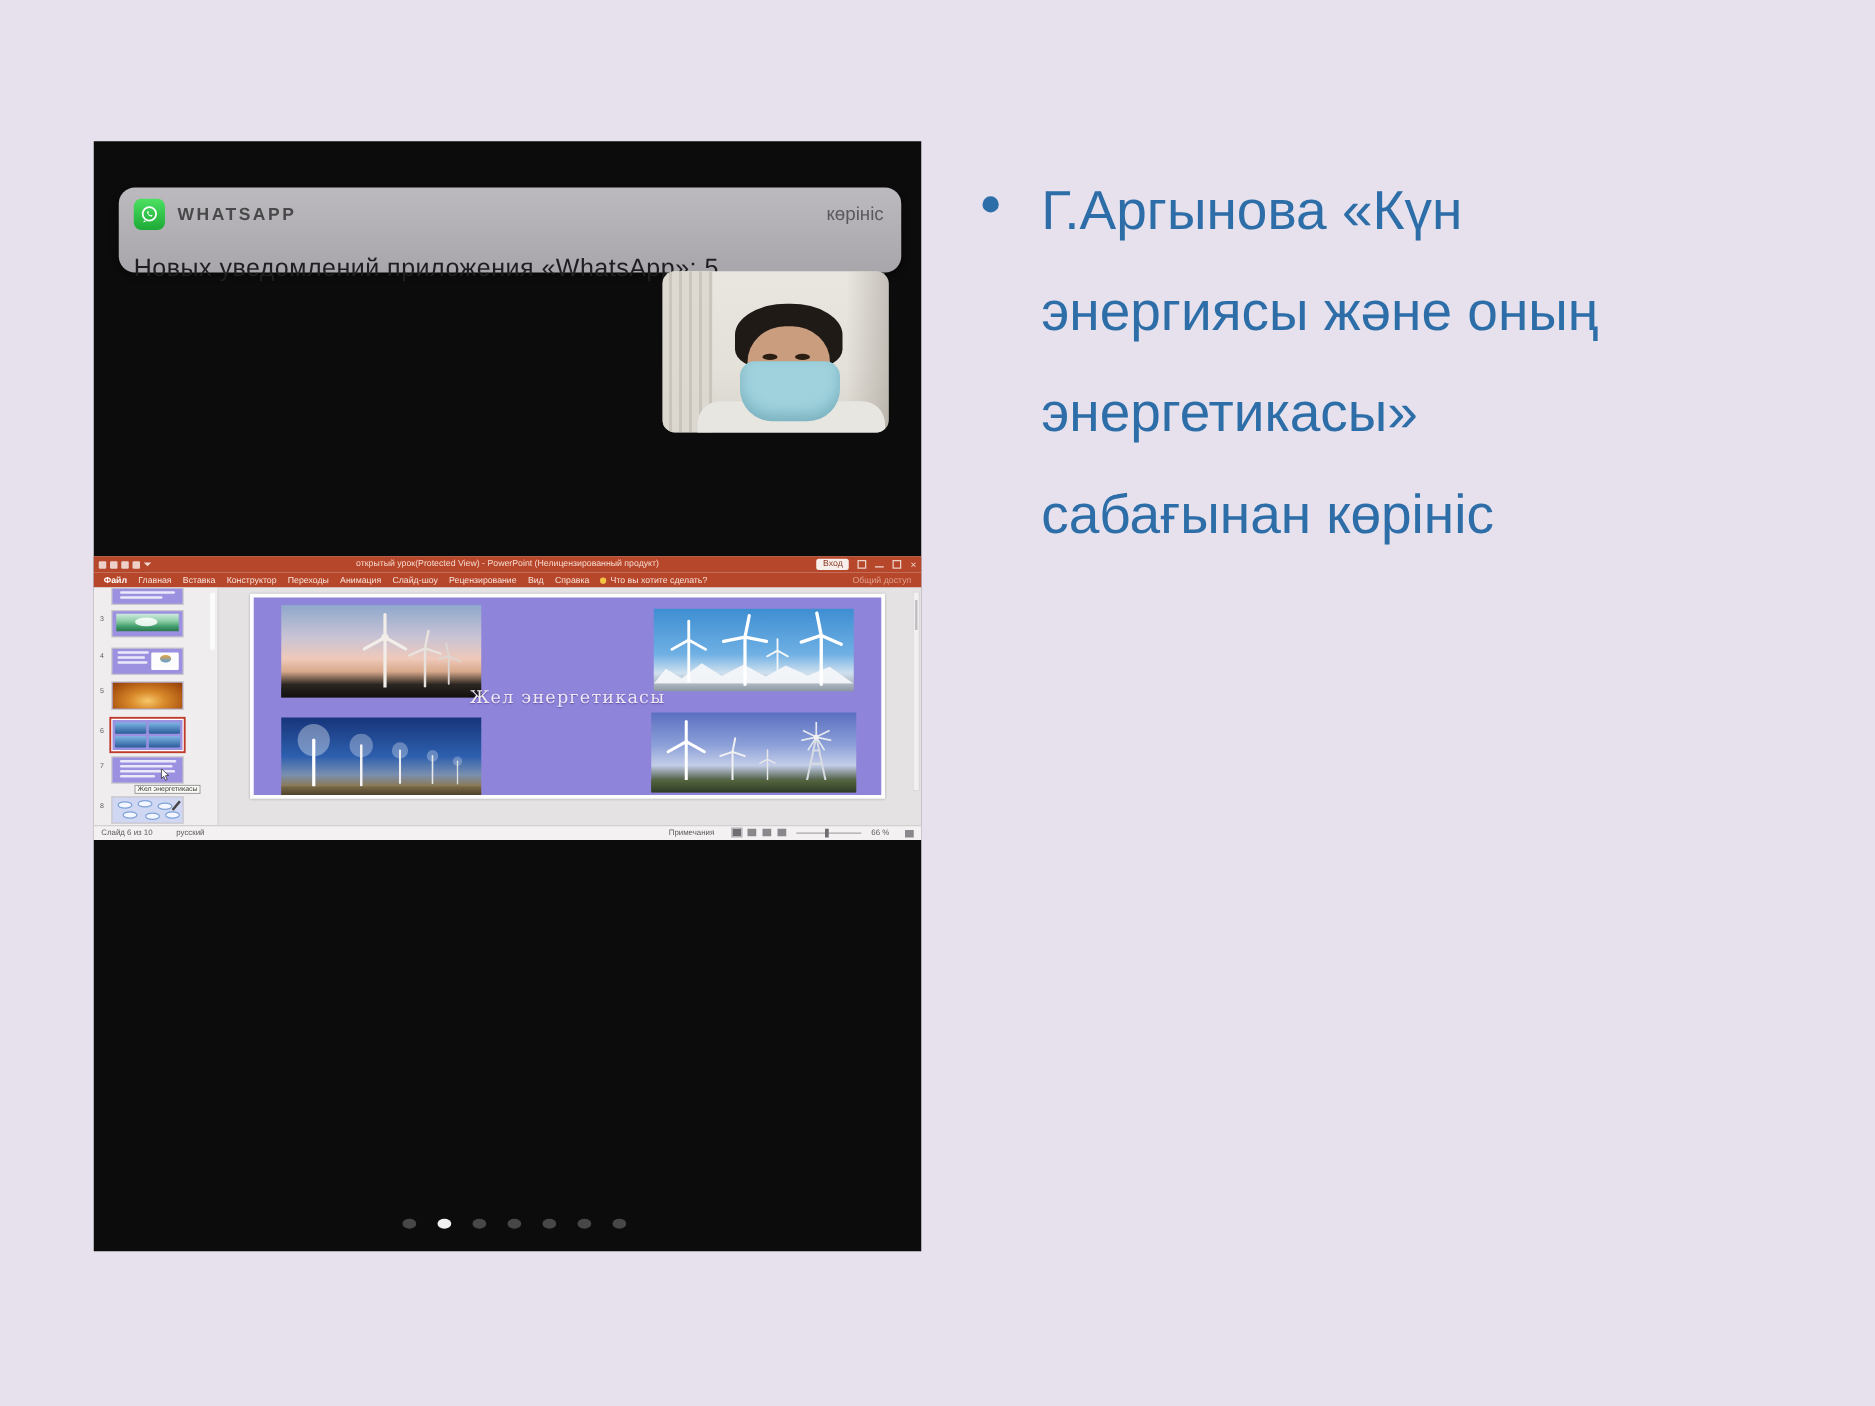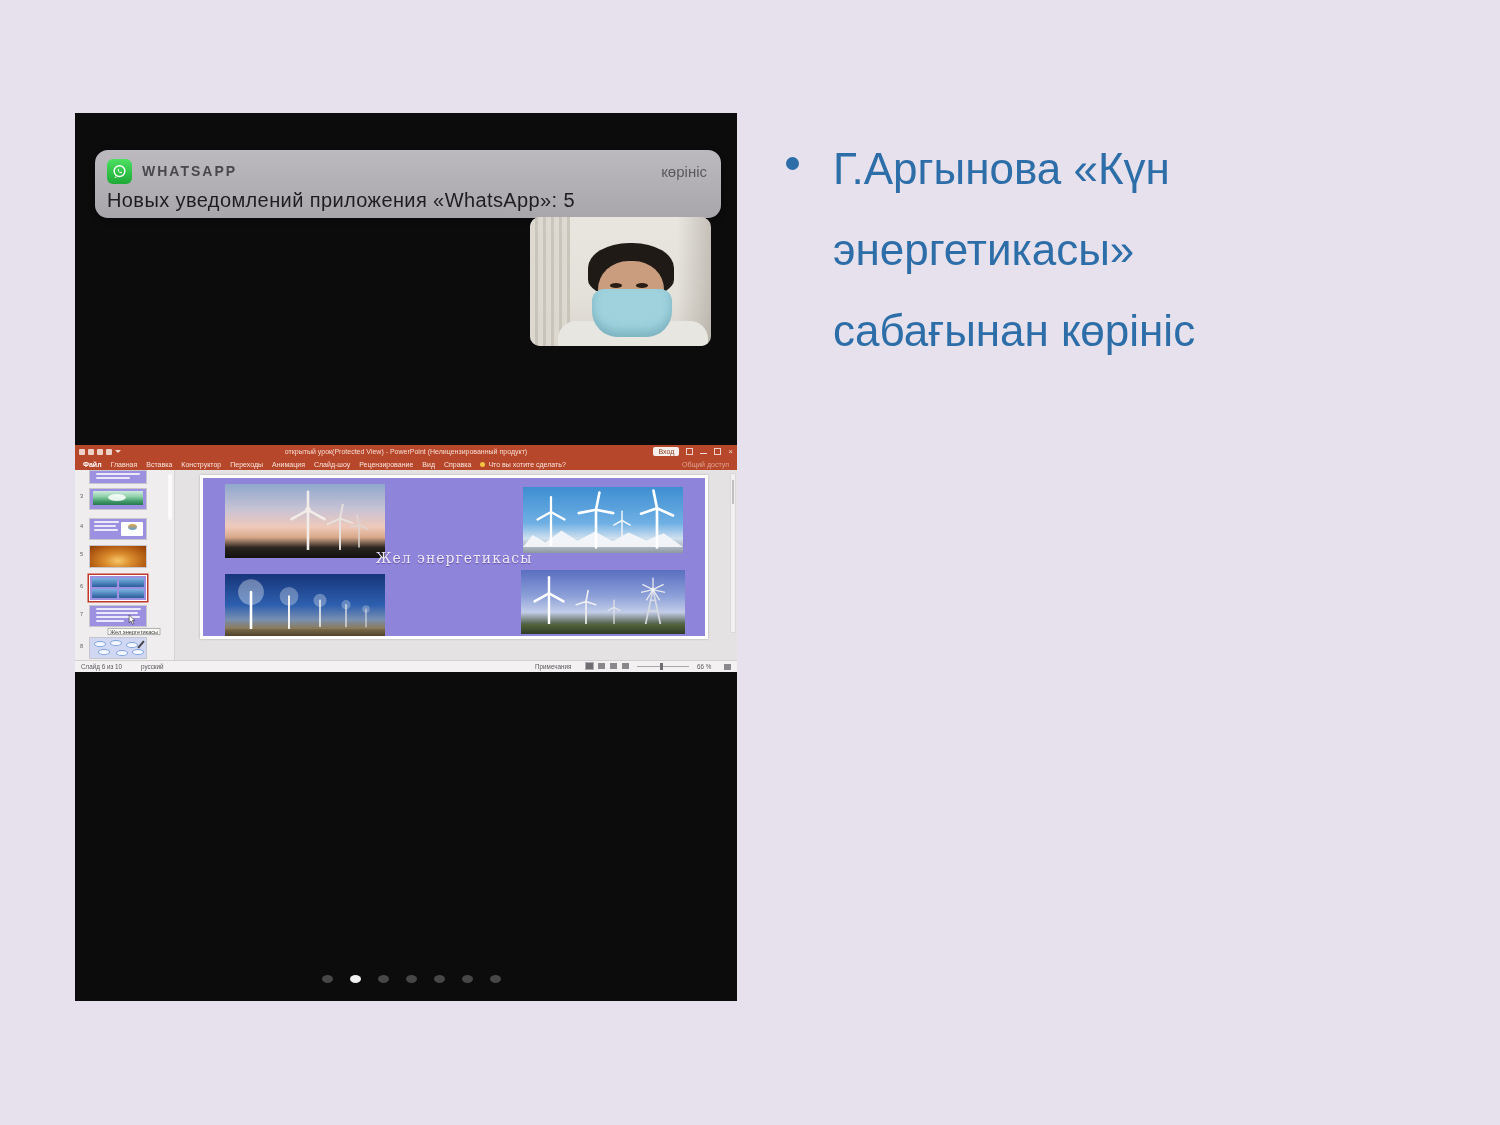--- a/index.html
+++ b/index.html
@@ -10,21 +10,21 @@
   .phone { position:absolute; left:75px; top:113px; width:662px; height:888px; background:#0c0c0c; }
 
   
   .banner { position:absolute; left:20px; top:37px; width:626px; height:68px; border-radius:13px;
     background:linear-gradient(#bdbabf,#a8a5ab); box-shadow:0 2px 6px rgba(0,0,0,.45); padding:8px 14px 0 12px; }
   .banner-row1 { display:flex; align-items:center; height:26px; }
   .wa-icon { width:25px; height:25px; border-radius:6px; background:linear-gradient(#4ce062,#1daa36);
     display:flex; align-items:center; justify-content:center; margin-right:10px; flex:0 0 auto; }
   .wa-app { font-size:14px; letter-spacing:2px; color:#48484a; font-weight:bold; }
   .wa-time { margin-left:auto; font-size:15px; color:#5a5a5c; }
-  .banner-msg { margin-top:5px; font-size:20px; color:#1e1e20; letter-spacing:.4px; }
+  .banner-msg { margin-top:20px; font-size:20px; color:#1e1e20; letter-spacing:.4px; }
 
   
   .webcam { position:absolute; left:455px; top:104px; width:181px; height:129px; border-radius:10px;
     background:linear-gradient(#e9e6e0 0%, #e4e1da 60%, #d8d4cc 100%); overflow:hidden; }
   .curtain { position:absolute; left:0; top:0; width:40px; height:100%;
     background:repeating-linear-gradient(90deg,#dcd8d0 0 5px,#c6c2b8 5px 8px); opacity:.9; }
   .wall-shadow { position:absolute; right:0; top:0; width:34px; height:100%;
     background:linear-gradient(90deg, rgba(0,0,0,0), rgba(90,80,70,.25)); }
   .hair { position:absolute; left:58px; top:26px; width:86px; height:52px; background:#1f1a16;
     border-radius:48% 48% 30% 30%; }
@@ -445,15 +445,16 @@
     <span class="dot"></span>
     <span class="dot"></span>
     <span class="dot"></span>
     <span class="dot"></span>
   </div>
 </div>
 
 <span class="caption-bullet"></span>
 <div class="caption">
   <div>Г.Аргынова «Күн</div>
+  <div>энергиясы және оның</div>
   <div>энергетикасы»</div>
   <div>сабағынан көрініс</div>
 </div>
 
 </body></html>

